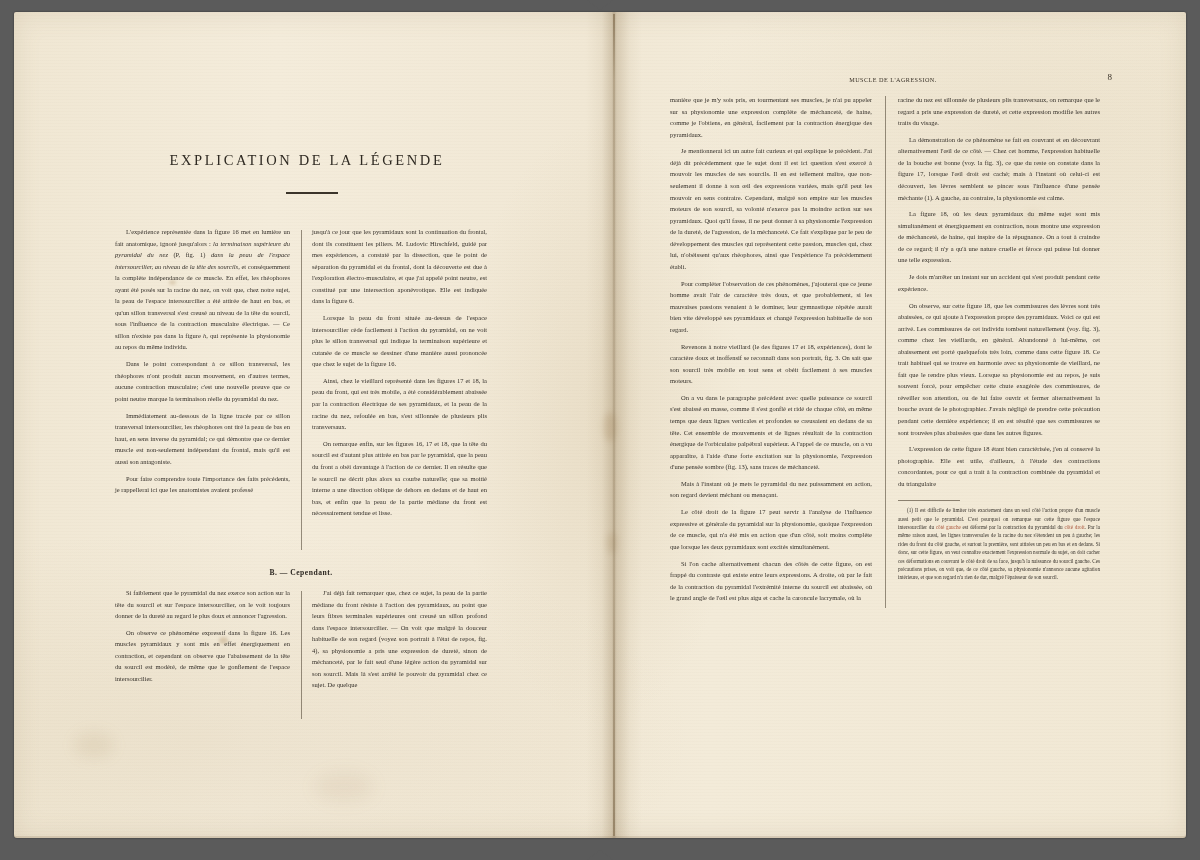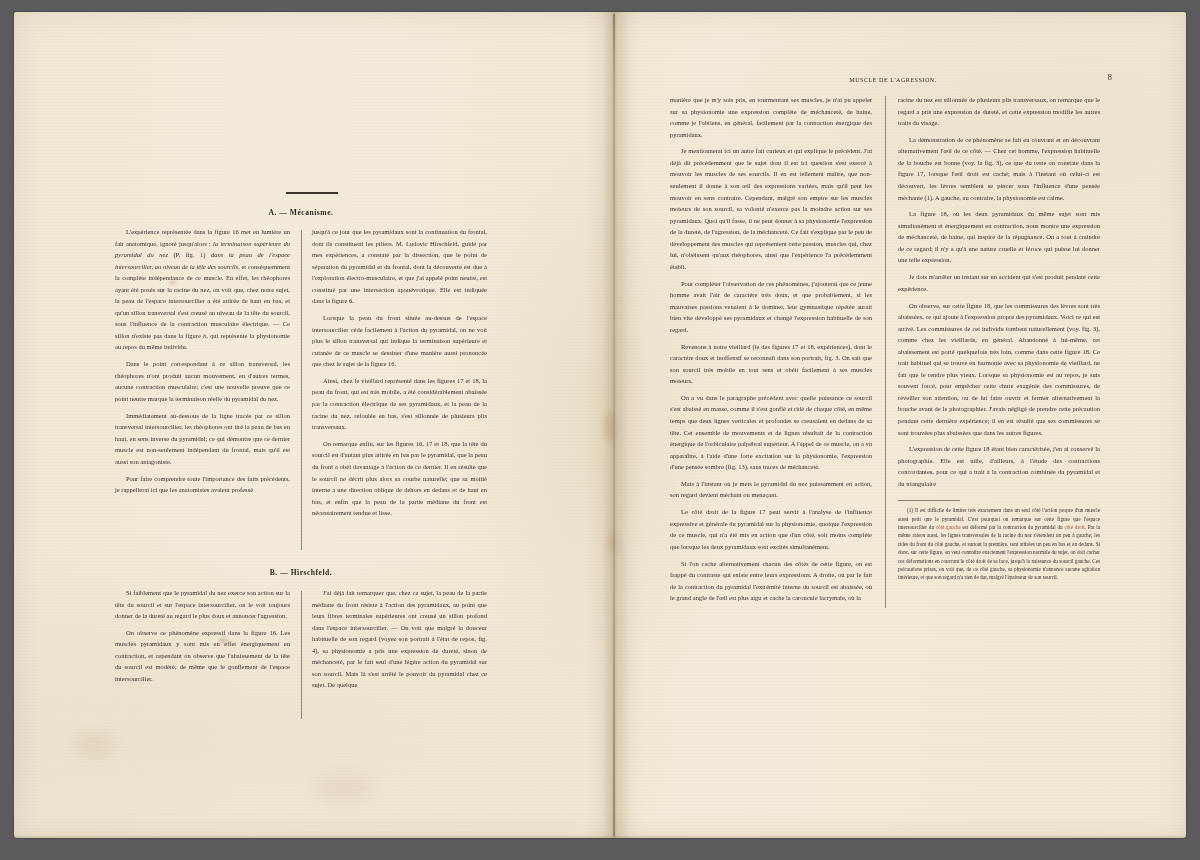--- a/index.html
+++ b/index.html
@@ -210,25 +210,23 @@
     <div class="fox" style="left:155px;top:268px;width:7px;height:5px;background:rgba(150,112,60,0.22);filter:blur(1.6px);"></div>
     <div class="fox" style="left:205px;top:625px;width:9px;height:7px;background:rgba(150,112,60,0.25);filter:blur(1.8px);"></div>
     <div class="fox" style="left:60px;top:720px;width:40px;height:26px;background:rgba(158,126,78,0.10);filter:blur(7px);"></div>
     <div class="fox" style="left:590px;top:400px;width:12px;height:30px;background:rgba(150,112,60,0.20);filter:blur(3px);"></div>
     <div class="fox" style="left:593px;top:520px;width:10px;height:22px;background:rgba(150,112,60,0.16);filter:blur(3px);"></div>
     <div class="fox" style="left:1010px;top:200px;width:18px;height:12px;background:rgba(150,112,60,0.10);filter:blur(4px);"></div>
     <div class="fox" style="left:300px;top:760px;width:60px;height:30px;background:rgba(150,118,72,0.08);filter:blur(8px);"></div>
 
     <div class="page page-left">
 
+      <div class="maintitle">EXPLICATION DE LA LÉGENDE</div>
       <div class="title-rule"></div>
 
-      <div style="position:absolute;left:101px;top:196px;width:372px;">
-        <div class="subhead">A. — Mécanisme.</div>
-      </div>
 
       <div class="cols" style="left:101px; top:214px; width:372px;">
         <div class="col" style="width:175px;">
           <div id="lp-a1">
               <p class="t">L'expérience représentée dans la figure 16 met en lumière un fait anatomique, ignoré jusqu'alors : <i>la terminaison supérieure du pyramidal du nez</i> (P, fig. 1) <i>dans la peau de l'espace intersourcilier, au niveau de la tête des sourcils</i>, et conséquemment la complète indépendance de ce muscle. En effet, les rhéophores ayant été posés sur la racine du nez, on voit que, chez notre sujet, la peau de l'espace intersourcilier a été attirée de haut en bas, et qu'un sillon transversal s'est creusé au niveau de la tête du sourcil, sous l'influence de la contraction musculaire électrique. — Ce sillon n'existe pas dans la figure <i>h</i>, qui représente la physionomie au repos du même individu.</p>
               <p class="t">Dans le point correspondant à ce sillon transversal, les rhéophores n'ont produit aucun mouvement, en d'autres termes, aucune contraction musculaire; c'est une nouvelle preuve que ce point neutre marque la terminaison réelle du pyramidal du nez.</p>
               <p class="t">Immédiatement au-dessous de la ligne tracée par ce sillon transversal intersourcilier, les rhéophores ont tiré la peau de bas en haut, en sens inverse du pyramidal; ce qui démontre que ce dernier muscle est non-seulement indépendant du frontal, mais qu'il est aussi son antagoniste.</p>
               <p class="t">Pour faire comprendre toute l'importance des faits précédents, je rappellerai ici que les anatomistes avaient professé</p>
             </div>
         </div>
@@ -237,21 +235,21 @@
           <div id="lp-a2">
               <p class="t cont">jusqu'à ce jour que les pyramidaux sont la continuation du frontal, dont ils constituent les piliers. M. Ludovic Hirschfeld, guidé par mes expériences, a constaté par la dissection, que le point de séparation du pyramidal et du frontal, dont la découverte est due à l'exploration électro-musculaire, et que j'ai appelé point neutre, est constitué par une intersection aponévrotique. Elle est indiquée dans la figure 6.</p>
               <p class="t">Lorsque la peau du front située au-dessus de l'espace intersourcilier cède facilement à l'action du pyramidal, on ne voit plus le sillon transversal qui indique la terminaison supérieure et cutanée de ce muscle se dessiner d'une manière aussi prononcée que chez le sujet de la figure 16.</p>
               <p class="t">Ainsi, chez le vieillard représenté dans les figures 17 et 18, la peau du front, qui est très mobile, a été considérablement abaissée par la contraction électrique de ses pyramidaux, et la peau de la racine du nez, refoulée en bas, s'est sillonnée de plusieurs plis transversaux.</p>
               <p class="t">On remarque enfin, sur les figures 16, 17 et 18, que la tête du sourcil est d'autant plus attirée en bas par le pyramidal, que la peau du front a obéi davantage à l'action de ce dernier. Il en résulte que le sourcil ne décrit plus alors sa courbe naturelle; que sa moitié interne a une direction oblique de dehors en dedans et de haut en bas, et enfin que la peau de la partie médiane du front est nécessairement tendue et lisse.</p>
             </div>
         </div>
       </div>
 
       <div style="position:absolute;left:101px;top:556px;width:372px;">
-        <div class="subhead">B. — Hirschfeld.</div>
+        <div class="subhead">B. — Cependant.</div>
       </div>
 
       <div class="cols" style="left:101px; top:575px; width:372px;">
         <div class="col" style="width:175px;">
           <div id="lp-b1">
               <p class="t">Si faiblement que le pyramidal du nez exerce son action sur la tête du sourcil et sur l'espace intersourcilier, on le voit toujours donner de la dureté au regard le plus doux et annoncer l'agression.</p>
               <p class="t">On observe ce phénomène expressif dans la figure 16. Les muscles pyramidaux y sont mis en effet énergiquement en contraction, et cependant on observe que l'abaissement de la tête du sourcil est modéré, de même que le gonflement de l'espace intersourcilier.</p>
             </div>
         </div>
         <div class="colrule" style="left:186px; top:4px; height:128px;"></div>

